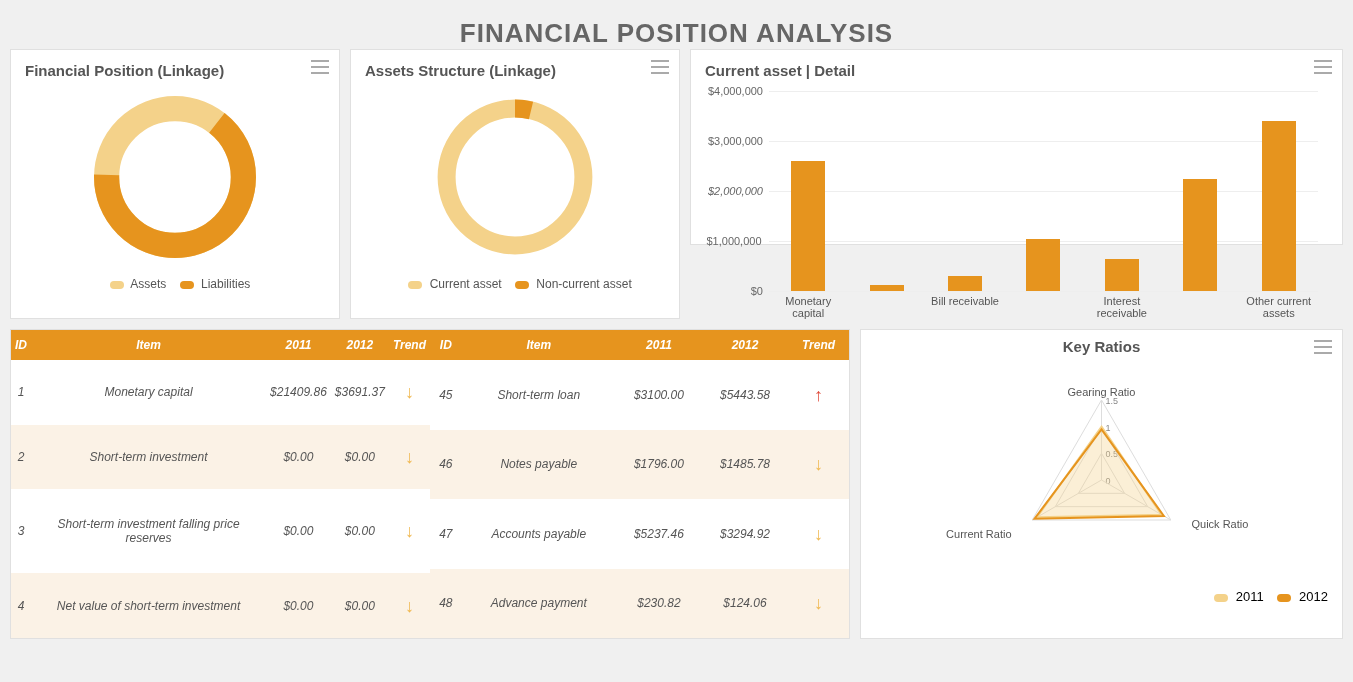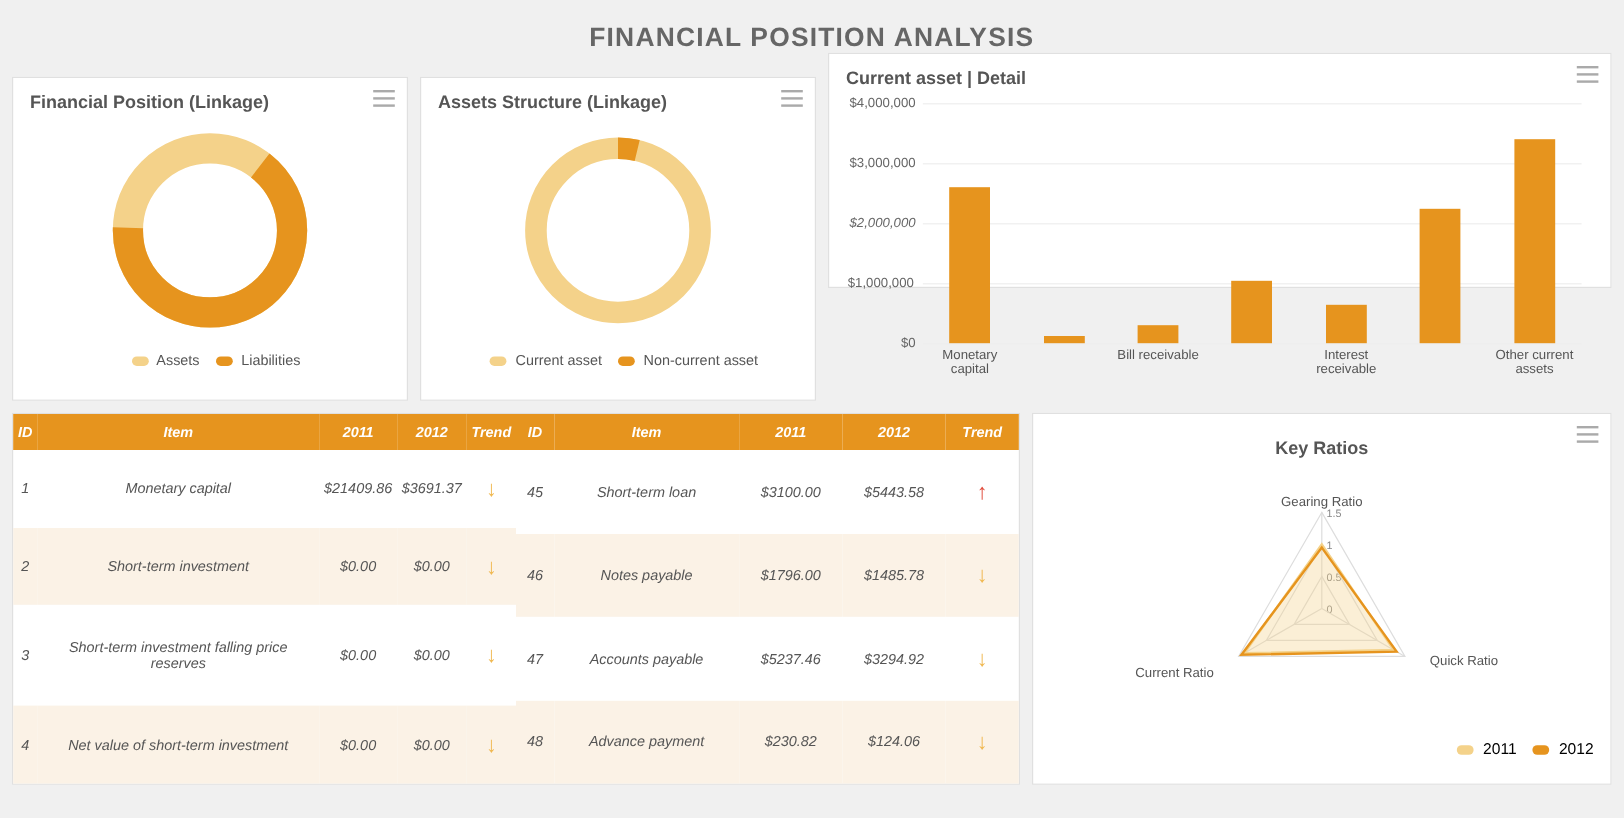--- a/index.html
+++ b/index.html
@@ -4,38 +4,38 @@
 <style>
   * { box-sizing: border-box; margin: 0; padding: 0; }
   body {
     font-family: Arial, Helvetica, sans-serif;
     background: #f0f0f0;
     width: 1353px;
     color: #444;
   }
   .page-title {
     text-align: center;
-    font-size: 22px;
+    font-size: 26px;
     font-weight: bold;
     color: #666;
     letter-spacing: 1px;
     padding: 18px 0 0;
   }
   .row1 {
     display: flex;
     gap: 10px;
     padding: 0 10px 10px;
   }
   .card {
     background: #fff;
     border: 1px solid #e0e0e0;
     position: relative;
     padding: 12px 14px 10px;
   }
-  .donut-card { width: 330px; height: 270px; margin-top: 20px; }
+  .donut-card { width: 330px; height: 270px; }
   .bar-card   { flex: 1; height: 196px; }
 
   .card-title {
     font-size: 15px;
     font-weight: bold;
     color: #555;
   }
   .menu-icon {
     position: absolute;
     top: 10px; right: 10px;
@@ -149,21 +149,21 @@
   .trend-arrow { font-size: 18px; line-height: 1; }
   .trend-down { color: #f0b850; }
   .trend-up   { color: #e04a3a; }
 
   .radar-card {
     flex: 1;
     height: 310px;
     background: #fff;
     border: 1px solid #e0e0e0;
     position: relative;
-    padding: 20px 14px 8px;
+    padding: 8px 14px 8px;
   }
   .radar-title {
     text-align: center;
     font-size: 15px;
     font-weight: bold;
     color: #555;
   }
   .radar-legend {
     text-align: right;
     font-size: 13px;

